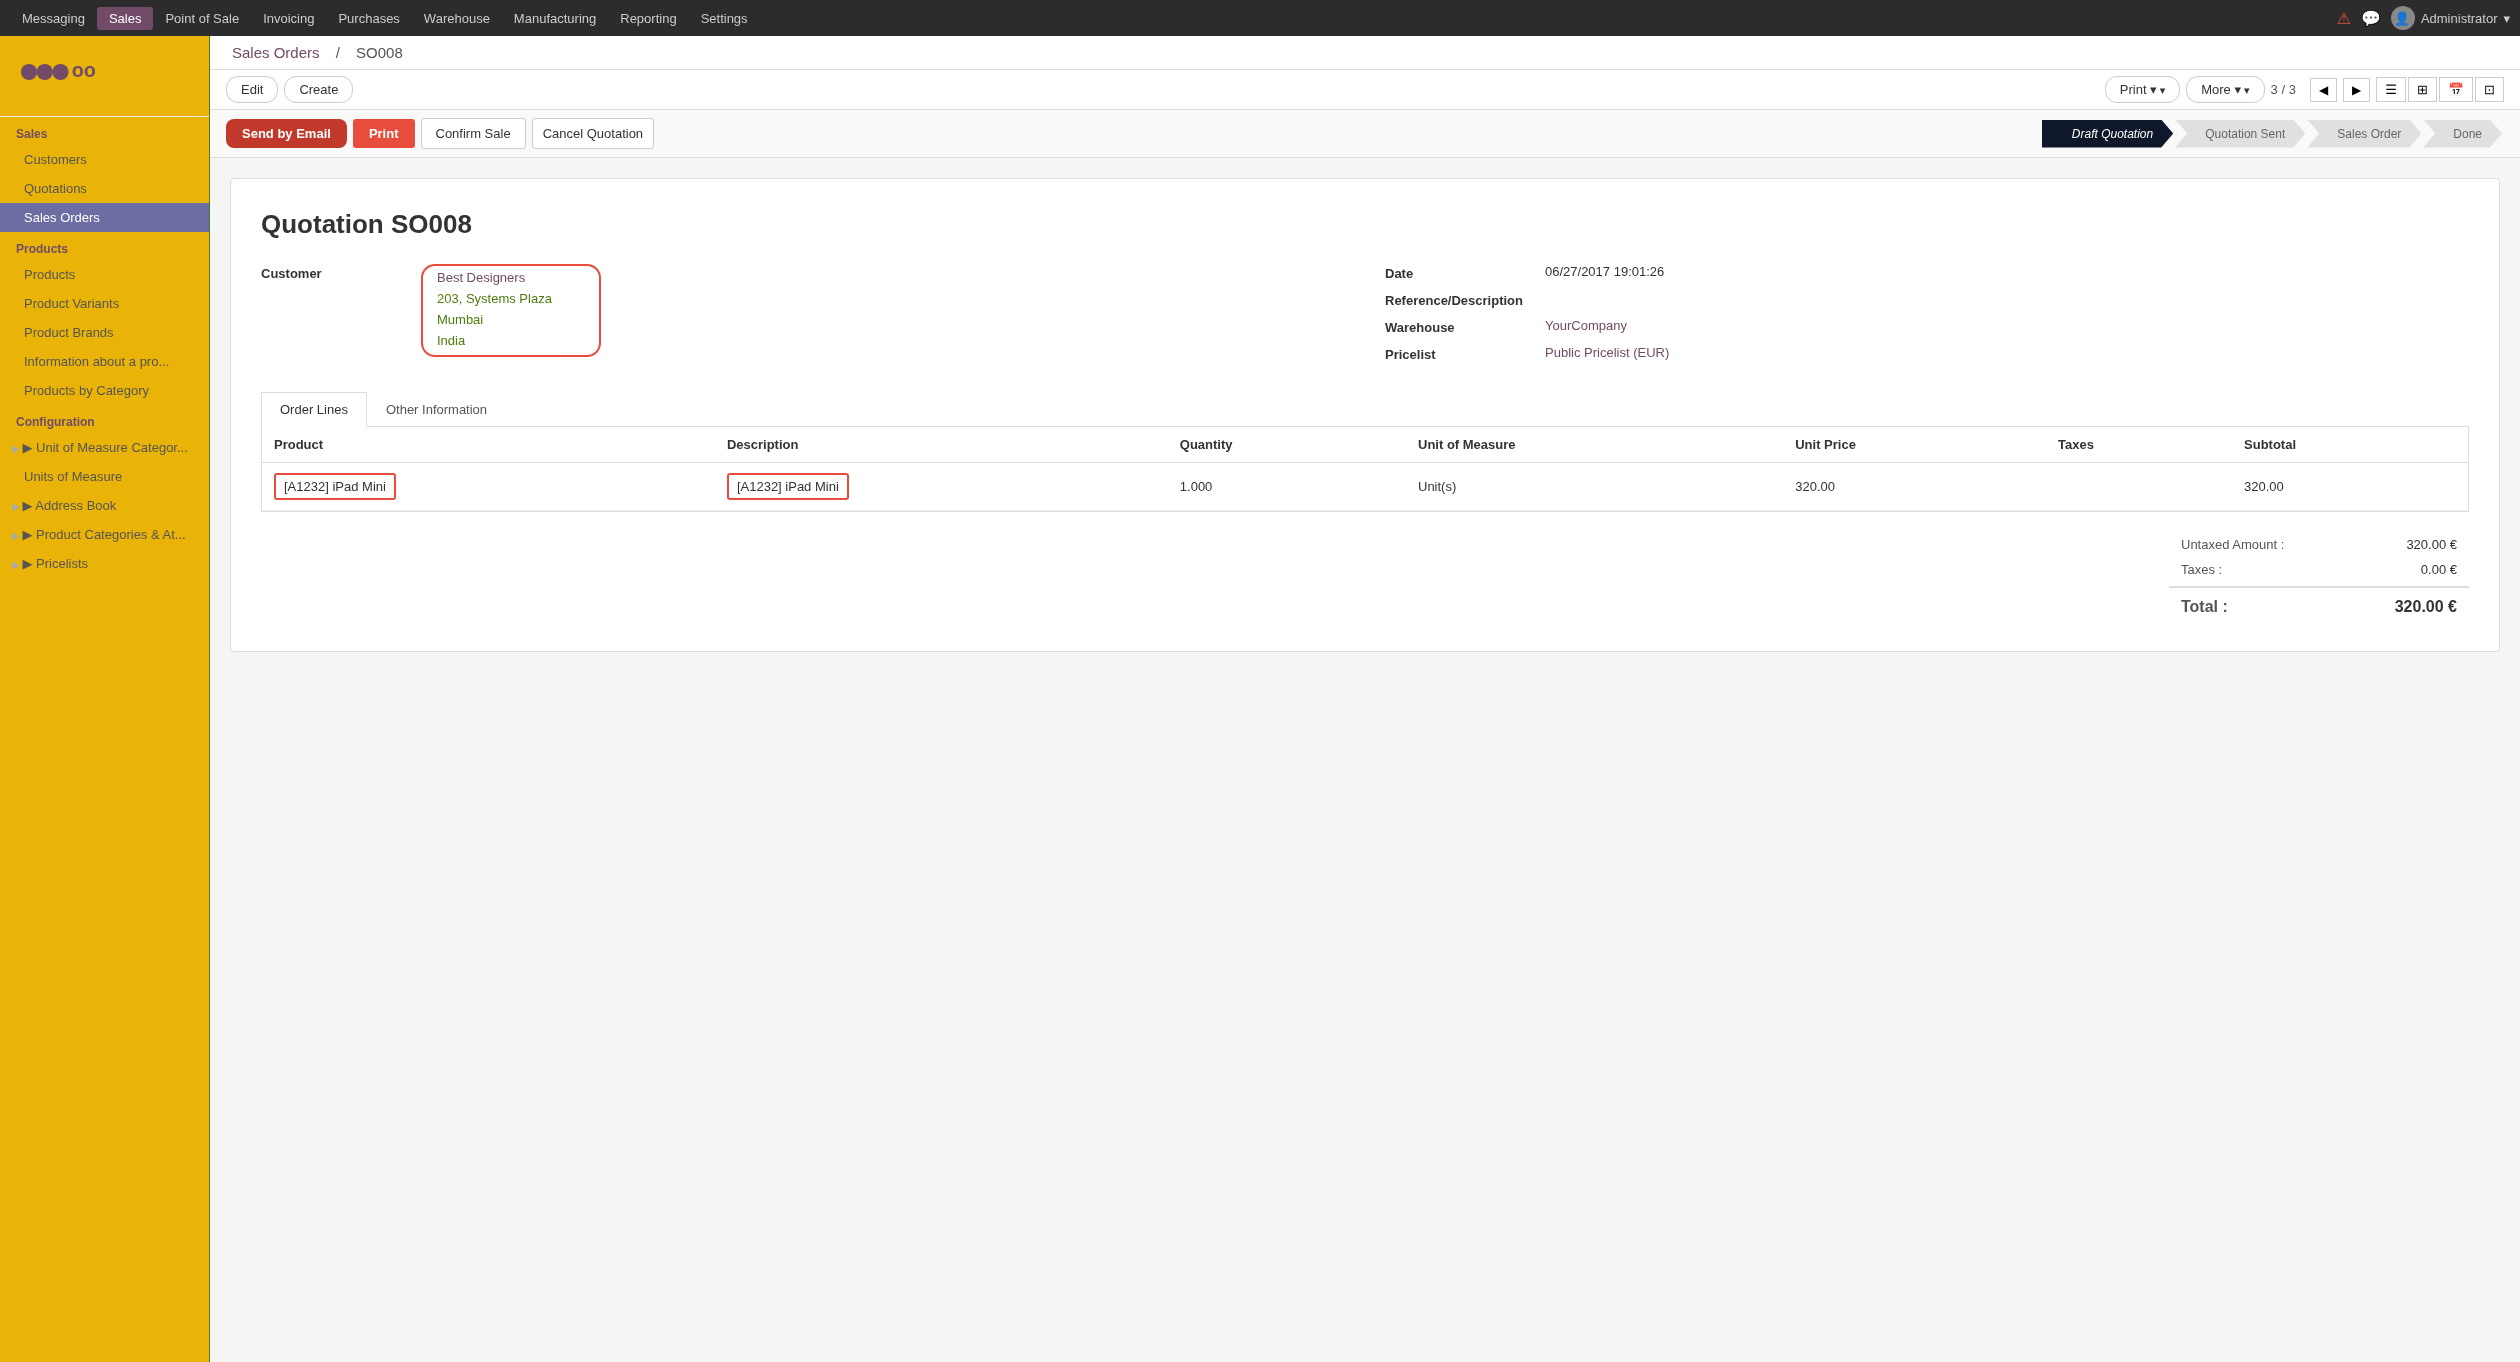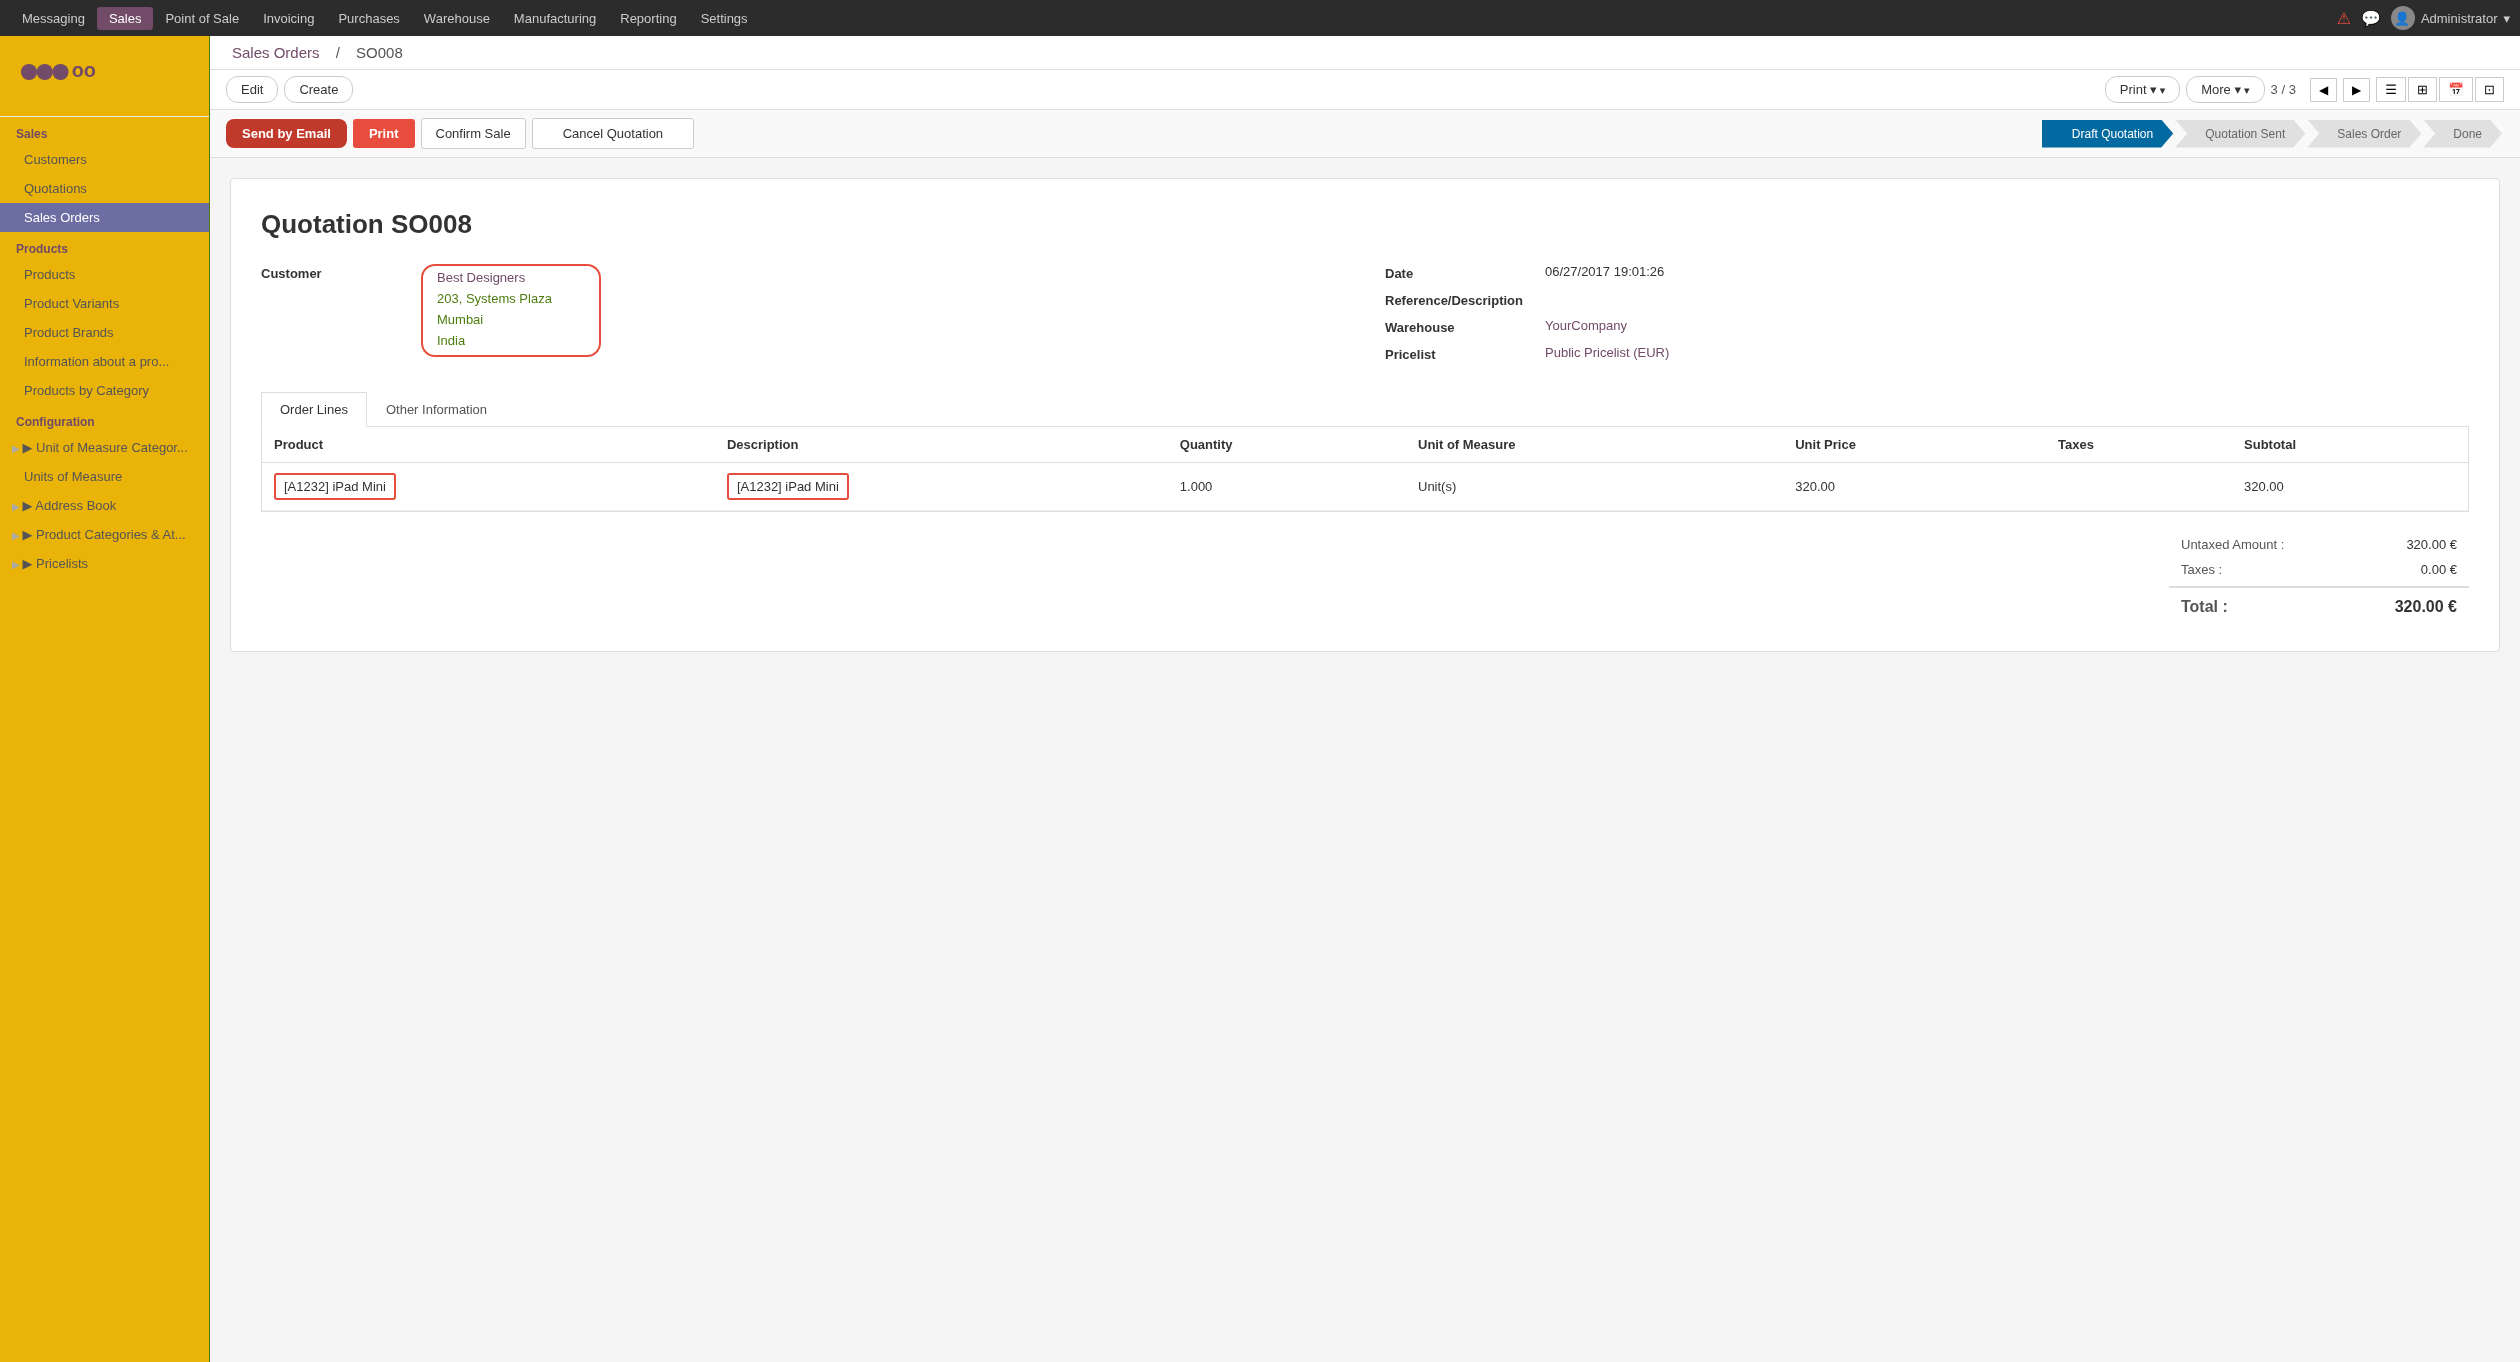--- a/index.html
+++ b/index.html
@@ -117,43 +117,44 @@
       background: #f9f9f9;
       border-bottom: 1px solid #ddd;
       padding: 8px 16px;
       display: flex;
       align-items: center;
       gap: 6px;
     }
     .btn-email { background: #c0392b; color: #fff; border: none; padding: 7px 16px; border-radius: 8px; cursor: pointer; font-size: 13px; font-weight: bold; }
     .btn-print-red { background: #e74c3c; color: #fff; border: none; padding: 7px 16px; border-radius: 3px; cursor: pointer; font-size: 13px; font-weight: bold; }
     .btn-confirm { background: #fff; color: #333; border: 1px solid #ccc; padding: 7px 14px; border-radius: 3px; cursor: pointer; font-size: 13px; }
-    .btn-cancel-q { background: #fff; color: #333; border: 1px solid #ccc; padding: 7px 30px; border-radius: 3px; cursor: pointer; font-size: 13px; }
+    .btn-cancel-q { background: #fff; color: #333; border: 1px solid #ccc; padding: 7px 10px; border-radius: 3px; cursor: pointer; font-size: 13px; }
 
     
     .status-bar {
       margin-left: auto;
       display: flex;
       align-items: center;
     }
     .status-step {
       padding: 7px 20px 7px 30px;
       font-size: 12px;
       color: #666;
       background: #e0e0e0;
       clip-path: polygon(0 0, calc(100% - 12px) 0, 100% 50%, calc(100% - 12px) 100%, 0 100%, 12px 50%);
       margin-right: 2px;
       cursor: pointer;
     }
     .status-step:first-child {
       clip-path: polygon(0 0, calc(100% - 12px) 0, 100% 50%, calc(100% - 12px) 100%, 0 100%);
     }
     .status-step.active {
-      background: #0369a1;
+      background: #0f172a;
       color: #fff;
+      font-style: italic;
     }
 
     
     .form-area {
       padding: 20px;
     }
     .form-card {
       background: #fff;
       border: 1px solid #ddd;
       border-radius: 4px;

